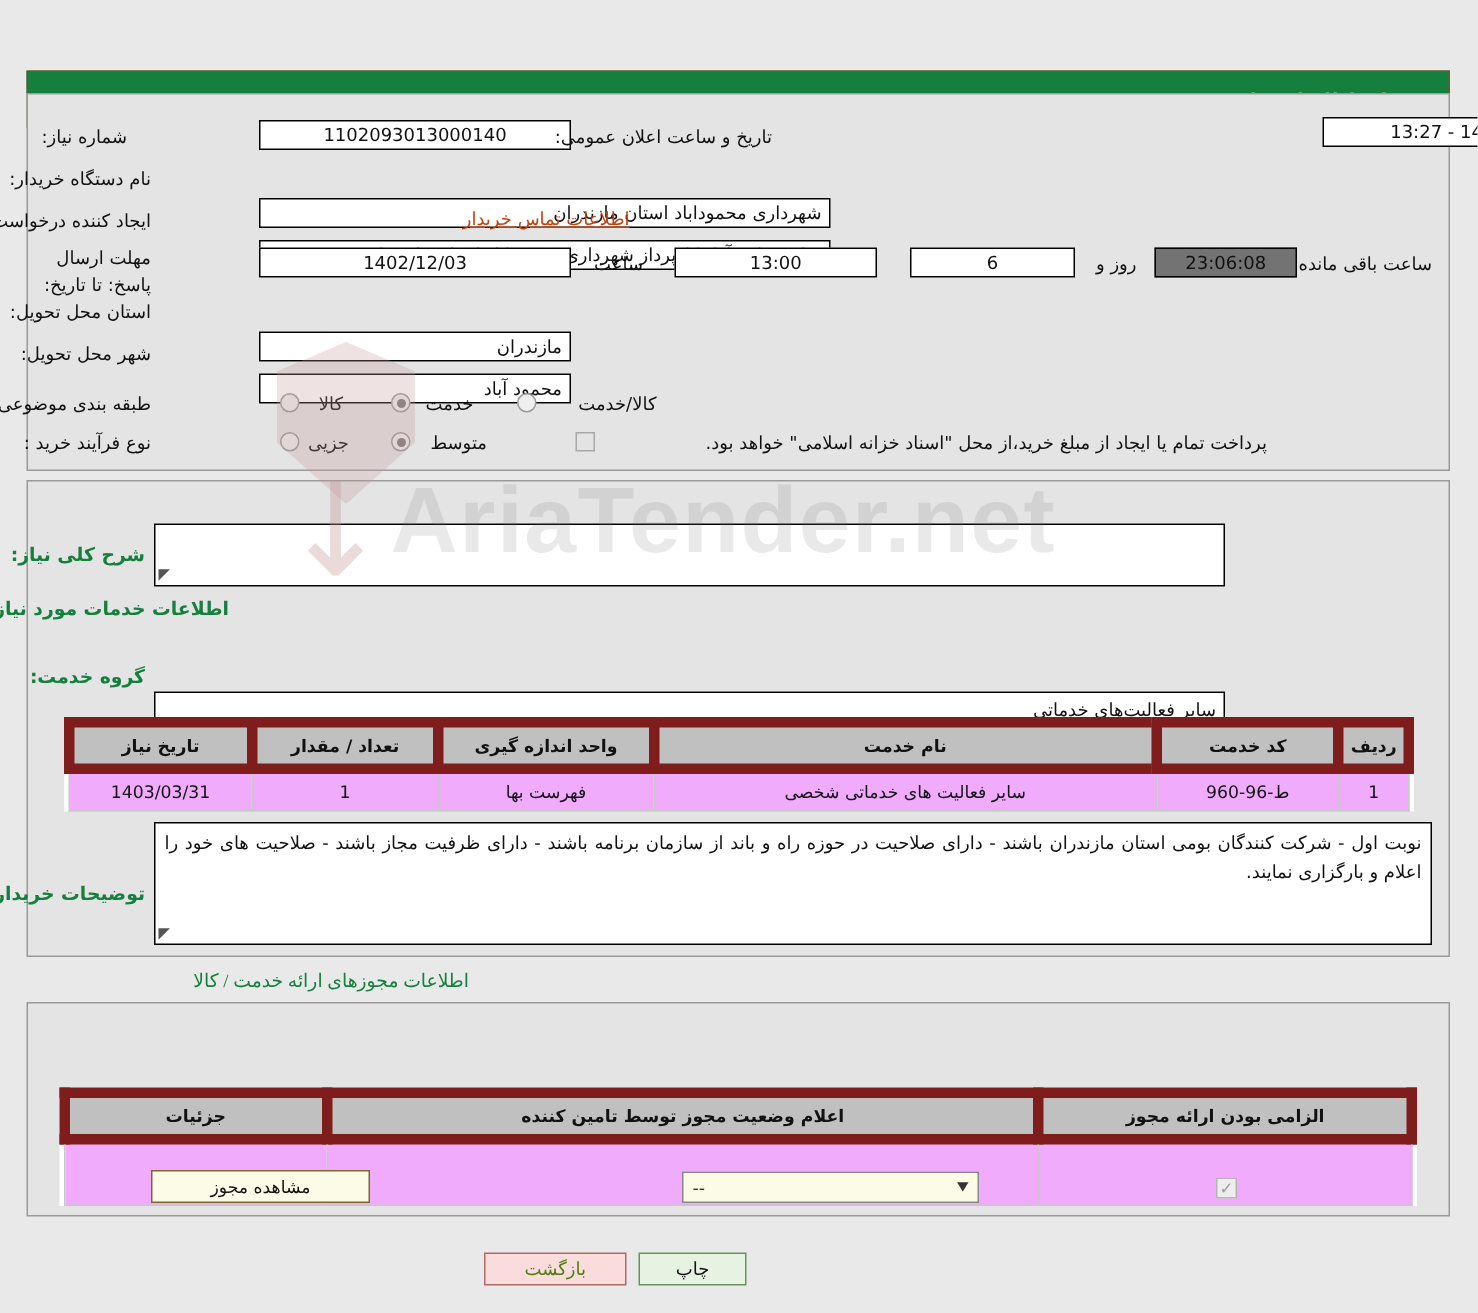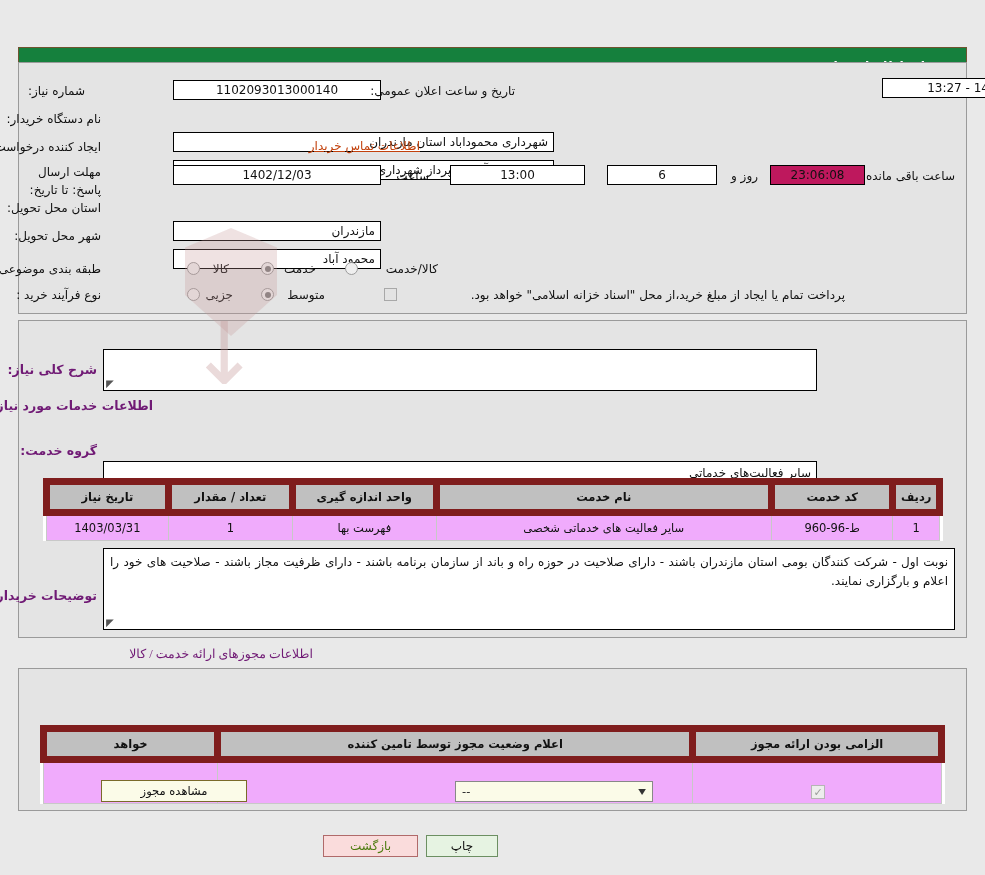--- a/index.html
+++ b/index.html
@@ -52,21 +52,21 @@
   .lbl{position:absolute;white-space:nowrap;font-size:12px;color:#111;text-align:right;}
   .fld{
     position:absolute;box-sizing:border-box;
     background:#fff;border:1px solid #000;
     font-size:12px;color:#111;
     display:flex;align-items:center;
     padding:0 5px;white-space:nowrap;overflow:hidden;
   }
   .fld.c{justify-content:center;}
   .fld.r{justify-content:flex-start;margin-top:24px;}
-  .fld.cream{background:#be185d;}
+  .fld.cream{background:#737373;}
   .link{position:absolute;color:#c2410c;font-size:12px;white-space:nowrap;cursor:pointer;text-decoration:underline;}
 
   
   .radio{
     position:absolute;width:13px;height:13px;border-radius:50%;
     border:1px solid #9b9b9b;background:#efefef;box-sizing:border-box;
   }
   .radio.on::after{
     content:"";position:absolute;left:2.5px;top:2.5px;
     width:6px;height:6px;border-radius:50%;background:#7d7d7d;
@@ -91,21 +91,21 @@
   table.grid th{
     background:#c0c0c0;border:7px solid #7f1d1d;
     font-size:11.5px;font-weight:bold;color:#111;
     padding:5px 4px;text-align:center;white-space:nowrap;
   }
   table.grid td{
     background:#f0abfc;border:1px solid #c8c8c8;
     font-size:11.5px;color:#111;padding:5px 4px;text-align:center;white-space:nowrap;
   }
 
-  .sectionlbl{position:absolute;font-weight:bold;font-size:12.5px;color:#701a75;white-space:nowrap;}
+  .sectionlbl{position:absolute;font-weight:bold;font-size:12.5px;color:#15803d;white-space:nowrap;}
 
   
   .selbox{
     position:absolute;box-sizing:border-box;background:#fbfbe8;border:1px solid #888;
     font-size:11.5px;color:#333;display:flex;align-items:center;justify-content:space-between;
     padding:0 6px;
   }
   .selbox .car{font-size:10px;color:#333;transform:scaleY(.8);}
   .btn-view{
     position:absolute;box-sizing:border-box;background:#fbfbe8;border:1px solid #7a6a2a;
@@ -220,21 +220,21 @@
 </div>
 
 <div class="sectionlbl" style="right:672px;top:646px;font-weight:normal;font-family:Liberation Serif, serif;">اطلاعات مجوزهای ارائه خدمت / کالا</div>
 <div class="panel" id="panel-lic"></div>
 
 <table class="grid" id="license-table" style="right:40px;top:725px;width:905px;">
   <thead>
     <tr>
       <th style="width:245px;">الزامی بودن ارائه مجوز</th>
       <th style="width:487px;">اعلام وضعیت مجوز توسط تامین کننده</th>
-      <th style="width:173px;">خواهد</th>
+      <th style="width:173px;">جزئیات</th>
     </tr>
   </thead>
   <tbody>
     <tr>
       <td style="height:30px;"></td>
       <td></td>
       <td></td>
     </tr>
   </tbody>
 </table>
@@ -247,13 +247,14 @@
 </div>
 
 <div class="btn-view" style="right:738px;top:780px;width:146px;height:22px;">مشاهده مجوز</div>
 
 <div class="btn print" style="right:487px;top:835px;width:72px;height:22px;">چاپ</div>
 <div class="btn back" style="right:567px;top:835px;width:95px;height:22px;">بازگشت</div>
 
 <div class="watermark">
   <div class="wm-shield"></div>
   <div class="wm-arrow">↓</div>
+  <div class="wm-text">AriaTender.net</div>
 </div>
 
 </body></html>

